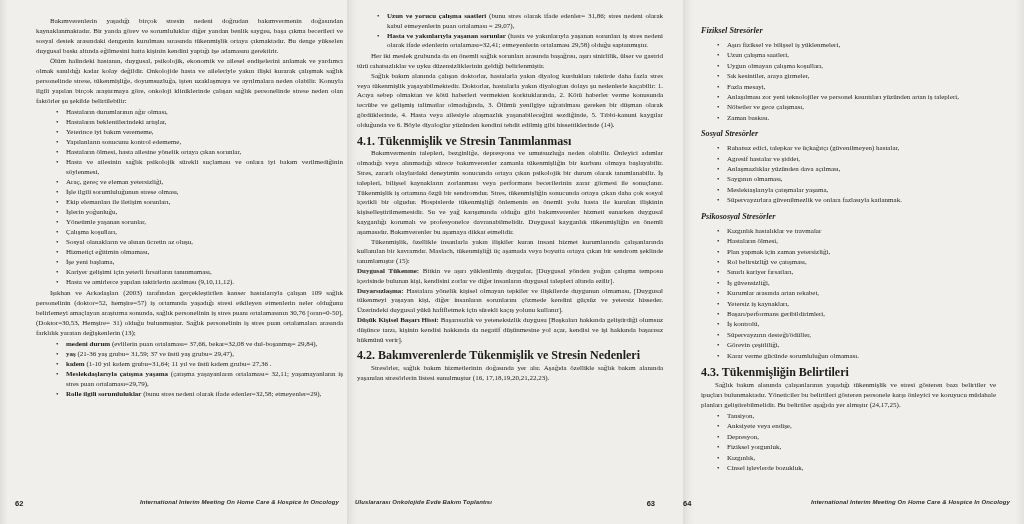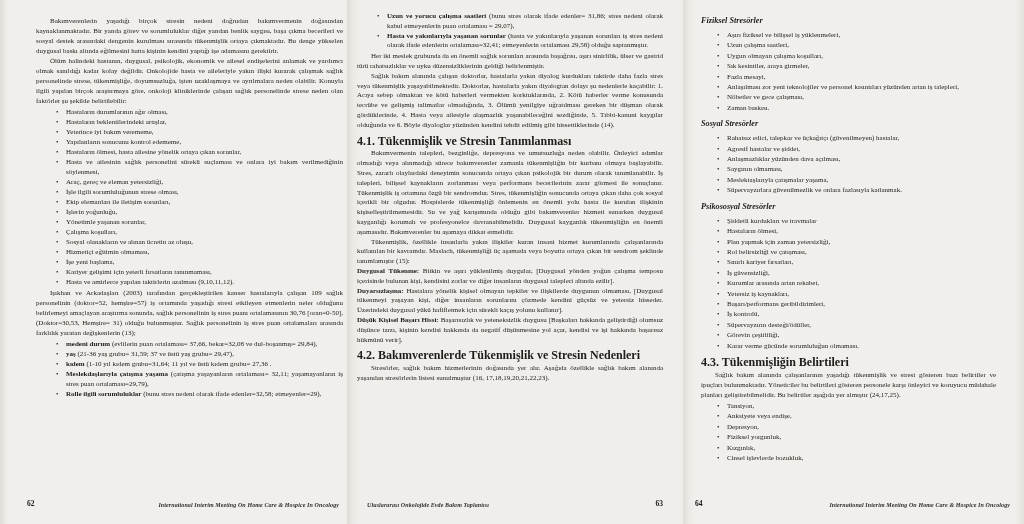--- a/index.html
+++ b/index.html
@@ -28,51 +28,51 @@
 
   .blist { margin:1px 0; padding:0 0 0 30px; list-style:none; }
   .blist li { position:relative; text-align:justify; }
   .blist li::before { content:"\2022"; position:absolute; left:-10px; top:0; }
   .blist b { font-weight:bold; }
   #page64 .blist { padding-left:26px; }
   #page64 .blist li { line-height:10.4px; }
 
   .sec-h  { font-size:12px; font-weight:bold; margin:6px 0 3px; font-style:normal; }
   .ital-h { font-size:8.2px; font-weight:bold; font-style:italic; margin:6px 0 4px; }
-  #page64 .ital-h:first-child { margin-top:2px;font-style:italic; }
+  #page64 .ital-h:first-child { margin-top:12px;font-style:italic; }
 
-  .footer { position:absolute; bottom:16px; left:12px; right:0; display:flex; align-items:flex-end;
-            font-family:Liberation Serif, serif; }
+  .footer { position:absolute; bottom:16px; left:0; right:0; display:flex; align-items:flex-start;
+            font-family:Liberation Sans, sans-serif; }
   .footer .pgnum { font-weight:bold; font-size:7.5px; color:#1a1a1a; }
   .footer .fline { font-style:italic; font-weight:bold; font-size:6px; color:#2e2d2b; letter-spacing:0.1px; }
   #page62 .pgnum { margin-left:15px; }
   #page62 .fline { margin-left:auto; margin-right:8px; }
   #page63 .footer { justify-content:space-between; }
   #page63 .fline { margin-left:8px; }
-  #page63 .pgnum { margin-right:20px; }
+  #page63 .pgnum { margin-right:28px; }
   #page64 .pgnum { }
   #page64 .fline { margin-left:auto; margin-right:14px; }
 </style>
 </head>
 <body>
 
 <div id="spread" data-name="document-spread">
 
   <div class="page" id="page62" data-name="page-62">
     <div class="edge-l" data-name="page-edge-shadow"></div>
     <div class="content" data-name="page-62-content">
         <p class="para" data-name="paragraph">Bakımverenlerin yaşadığı birçok stresin nedeni doğrudan bakımvermenin doğasından kaynaklanmaktadır. Bir yanda görev ve sorumluluklar diğer yandan benlik saygısı, başa çıkma becerileri ve sosyal destek arasındaki dengenin kurulması sırasında tükenmişlik ortaya çıkmaktadır. Bu denge yükselen duygusal baskı altında eğilmesini hatta kişinin kendini yaptığı işe adamasını gerektirir.</p>
         <p class="para" data-name="paragraph">Ölüm halindeki hastanın, duygusal, psikolojik, ekonomik ve ailesel endişelerini anlamak ve yardımcı olmak sanıldığı kadar kolay değildir. Onkolojide hasta ve aileleriyle yakın ilişki kurarak çalışmak sağlık personelinde strese, tükenmişliğe, doyumsuzluğa, işten uzaklaşmaya ve ayrılmalara neden olabilir. Konuyla ilgili yapılan birçok araştırmaya göre, onkoloji kliniklerinde çalışan sağlık personelinde strese neden olan faktörler şu şekilde belirtilebilir:</p>
         <ul class="blist" data-name="bullet-list">
           <li data-name="bullet-item">Hastaların durumlarının ağır olması,</li>
           <li data-name="bullet-item">Hastaların beklentilerindeki artışlar,</li>
           <li data-name="bullet-item">Yeterince iyi bakım verememe,</li>
           <li data-name="bullet-item">Yapılanların sonucunu kontrol edememe,</li>
           <li data-name="bullet-item">Hastaların ölmesi, hasta ailesine yönelik ortaya çıkan sorunlar,</li>
-          <li data-name="bullet-item">Hasta ve ailesinin sağlık personelini sürekli suçlaması ve onlara iyi bakım verilmediğinin söylenmesi,</li>
+          <li data-name="bullet-item">Hasta ve ailesinin sağlık psikolojik sürekli suçlaması ve onlara iyi bakım verilmediğinin söylenmesi,</li>
           <li data-name="bullet-item">Araç, gereç ve eleman yetersizliği,</li>
           <li data-name="bullet-item">İşle ilgili sorumluluğunun strese olması,</li>
           <li data-name="bullet-item">Ekip elemanları ile iletişim sorunları,</li>
           <li data-name="bullet-item">İşlerin yoğunluğu,</li>
           <li data-name="bullet-item">Yönetimle yaşanan sorunlar,</li>
           <li data-name="bullet-item">Çalışma koşulları,</li>
           <li data-name="bullet-item">Sosyal olanakların ve alınan ücretin az oluşu,</li>
           <li data-name="bullet-item">Hizmetiçi eğitimin olmaması,</li>
           <li data-name="bullet-item">İşe yeni başlama,</li>
           <li data-name="bullet-item">Kariyer gelişimi için yeterli fırsatların tanınmaması,</li>
@@ -133,21 +133,21 @@
         <ul class="blist" data-name="bullet-list">
           <li data-name="bullet-item">Rahatsız edici, talepkar ve üçkağıtçı (güvenilmeyen) hastalar,</li>
           <li data-name="bullet-item">Agresif hastalar ve şiddet,</li>
           <li data-name="bullet-item">Anlaşmazlıklar yüzünden dava açılması,</li>
           <li data-name="bullet-item">Saygının olmaması,</li>
           <li data-name="bullet-item">Meslektaşlarıyla çatışmalar yaşama,</li>
           <li data-name="bullet-item">Süpervayzırlara güvenilmezlik ve onlara fazlasıyla katlanmak.</li>
         </ul>
         <h4 class="ital-h" data-name="stressor-group-heading">Psikososyal Stresörler</h4>
         <ul class="blist" data-name="bullet-list">
-          <li data-name="bullet-item">Şiddetli kurdukları ve travmalar</li>
+          <li data-name="bullet-item">Kızgınlık hastalıklar ve travmalar</li>
           <li data-name="bullet-item">Hastaların ölmesi,</li>
           <li data-name="bullet-item">Plan yapmak için zaman yetersizliği,</li>
           <li data-name="bullet-item">Rol belirsizliği ve çatışması,</li>
           <li data-name="bullet-item">Sınırlı kariyer fırsatları,</li>
           <li data-name="bullet-item">İş güvensizliği,</li>
           <li data-name="bullet-item">Kurumlar arasında artan rekabet,</li>
           <li data-name="bullet-item">Yetersiz iş kaynakları,</li>
           <li data-name="bullet-item">Başarı/performans geribildirimleri,</li>
           <li data-name="bullet-item">İş kontrolü,</li>
           <li data-name="bullet-item">Süpervayzırın desteği/ödüller,</li>

